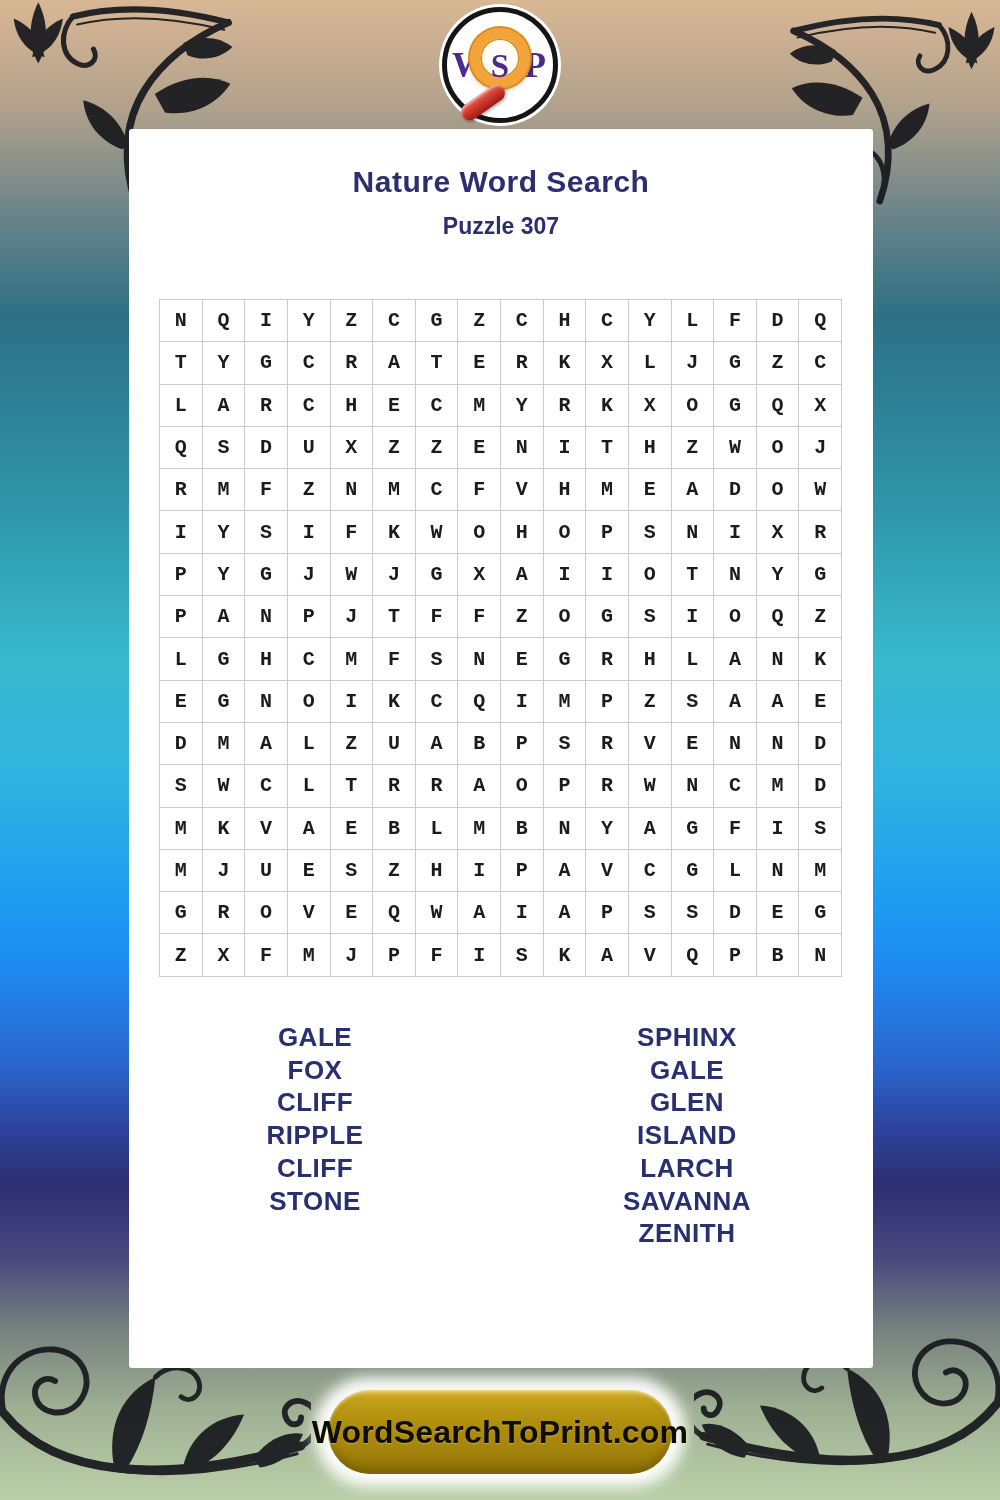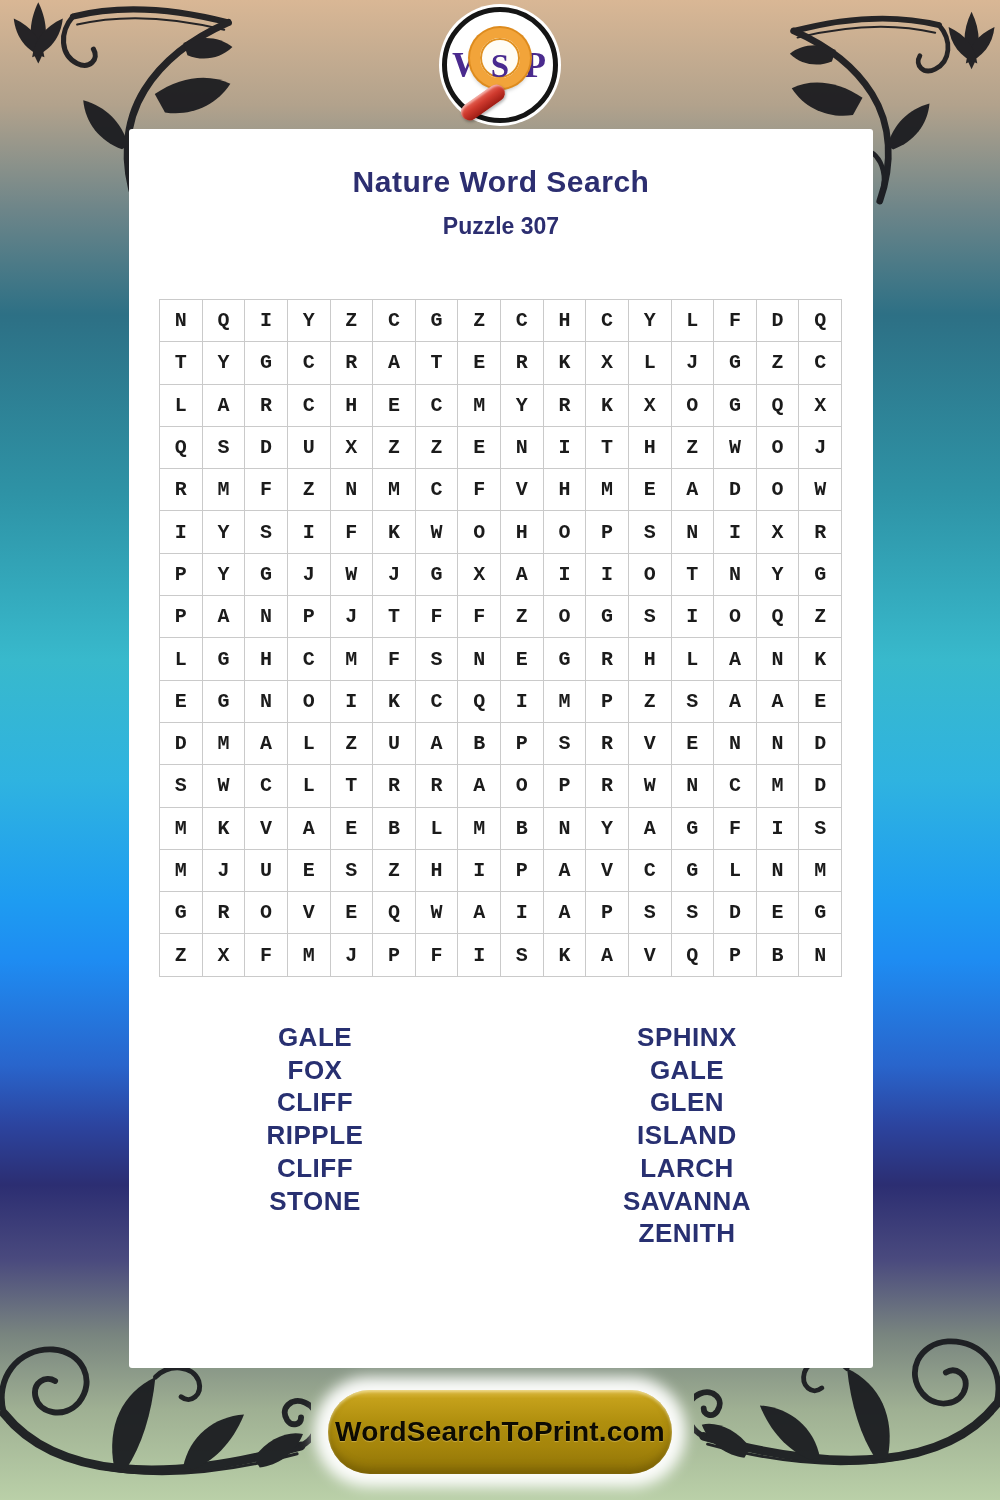--- a/index.html
+++ b/index.html
@@ -117,21 +117,21 @@
   }
   .site-btn {
     position:absolute; top:1390px; left:50%; transform:translateX(-50%);
     width:344px; height:84px; border-radius:42px;
     background:linear-gradient(180deg,#e0bd45 0%,#c5a11b 10%,#b08f0e 38%,#a5850b 68%,#8f7307 100%);
     box-shadow:inset 0 2px 3px rgba(255,245,200,.55), inset 0 -5px 8px rgba(90,70,0,.45);
     display:flex; align-items:center; justify-content:center;
     border:none; cursor:pointer;
   }
   .site-btn span {
-    font-size:28px; font-weight:bold; color:#0d0b02;
+    font-size:32px; font-weight:bold; color:#0d0b02;
     font-family:"Liberation Sans", sans-serif; letter-spacing:.2px;
     text-shadow:0 1px 1px rgba(255,230,150,.4);
   }
 </style>
 </head>
 <body>
 
 <div class="page">
 
   <svg width="0" height="0" style="position:absolute">

